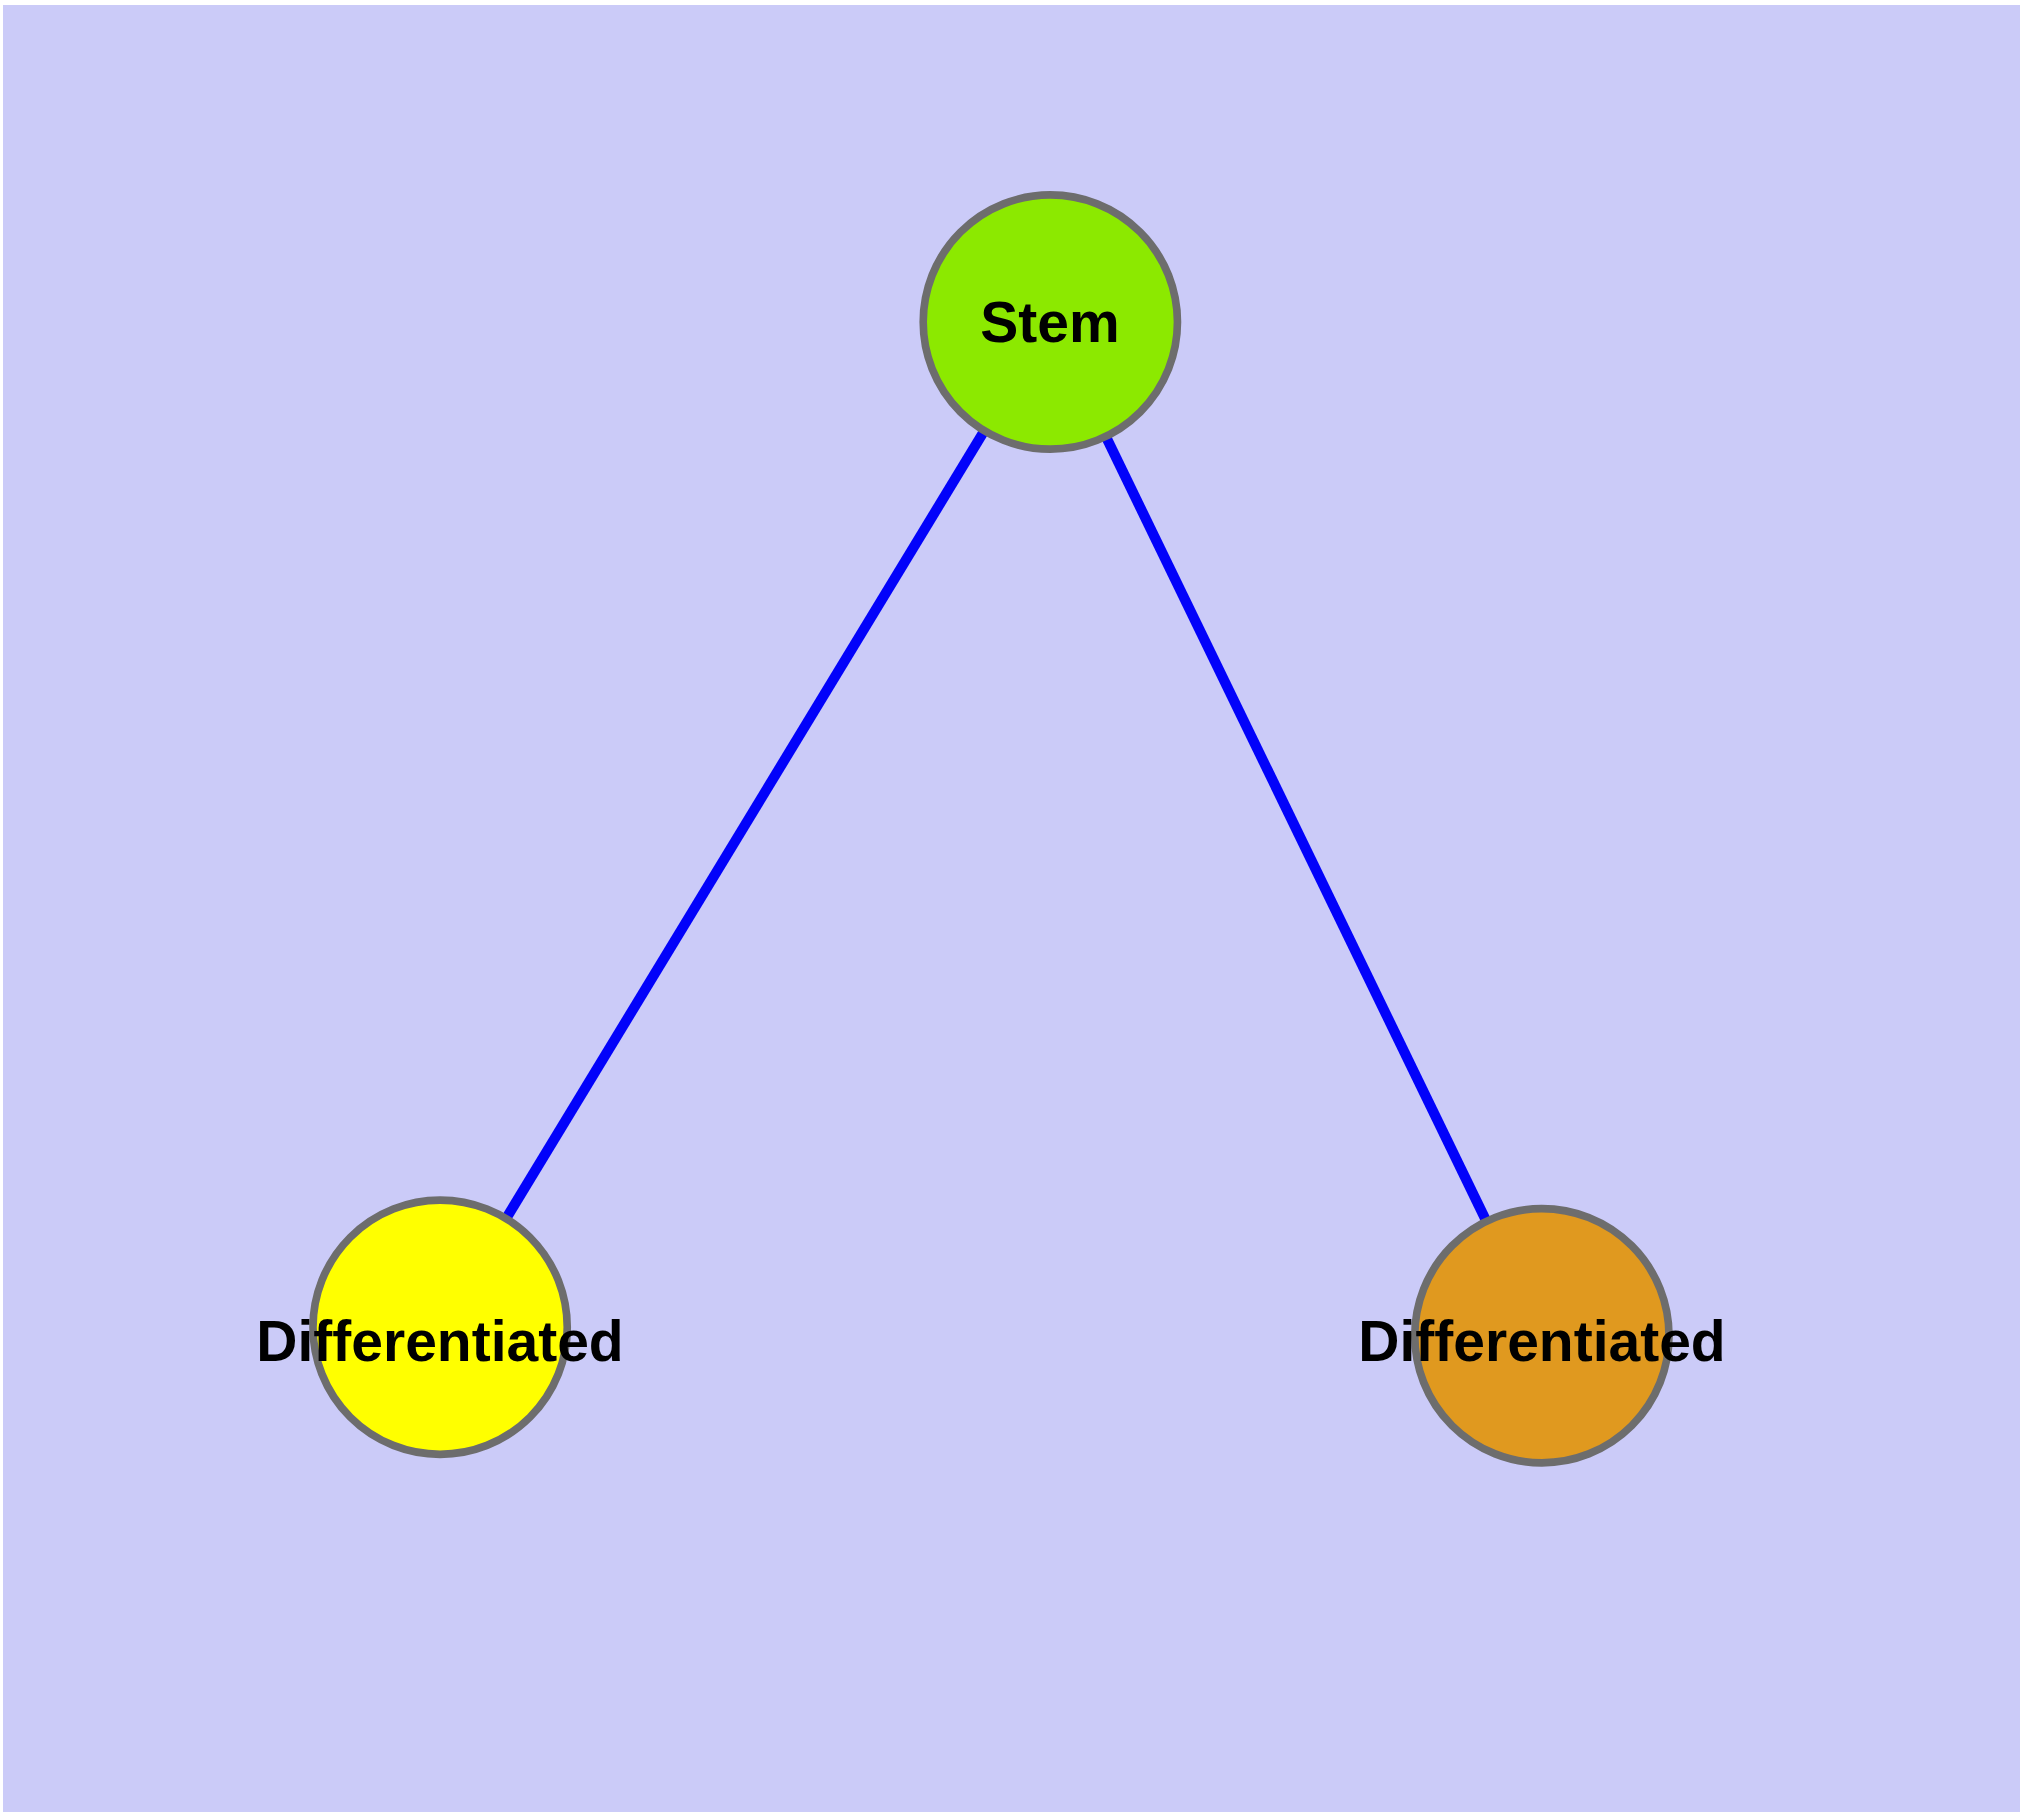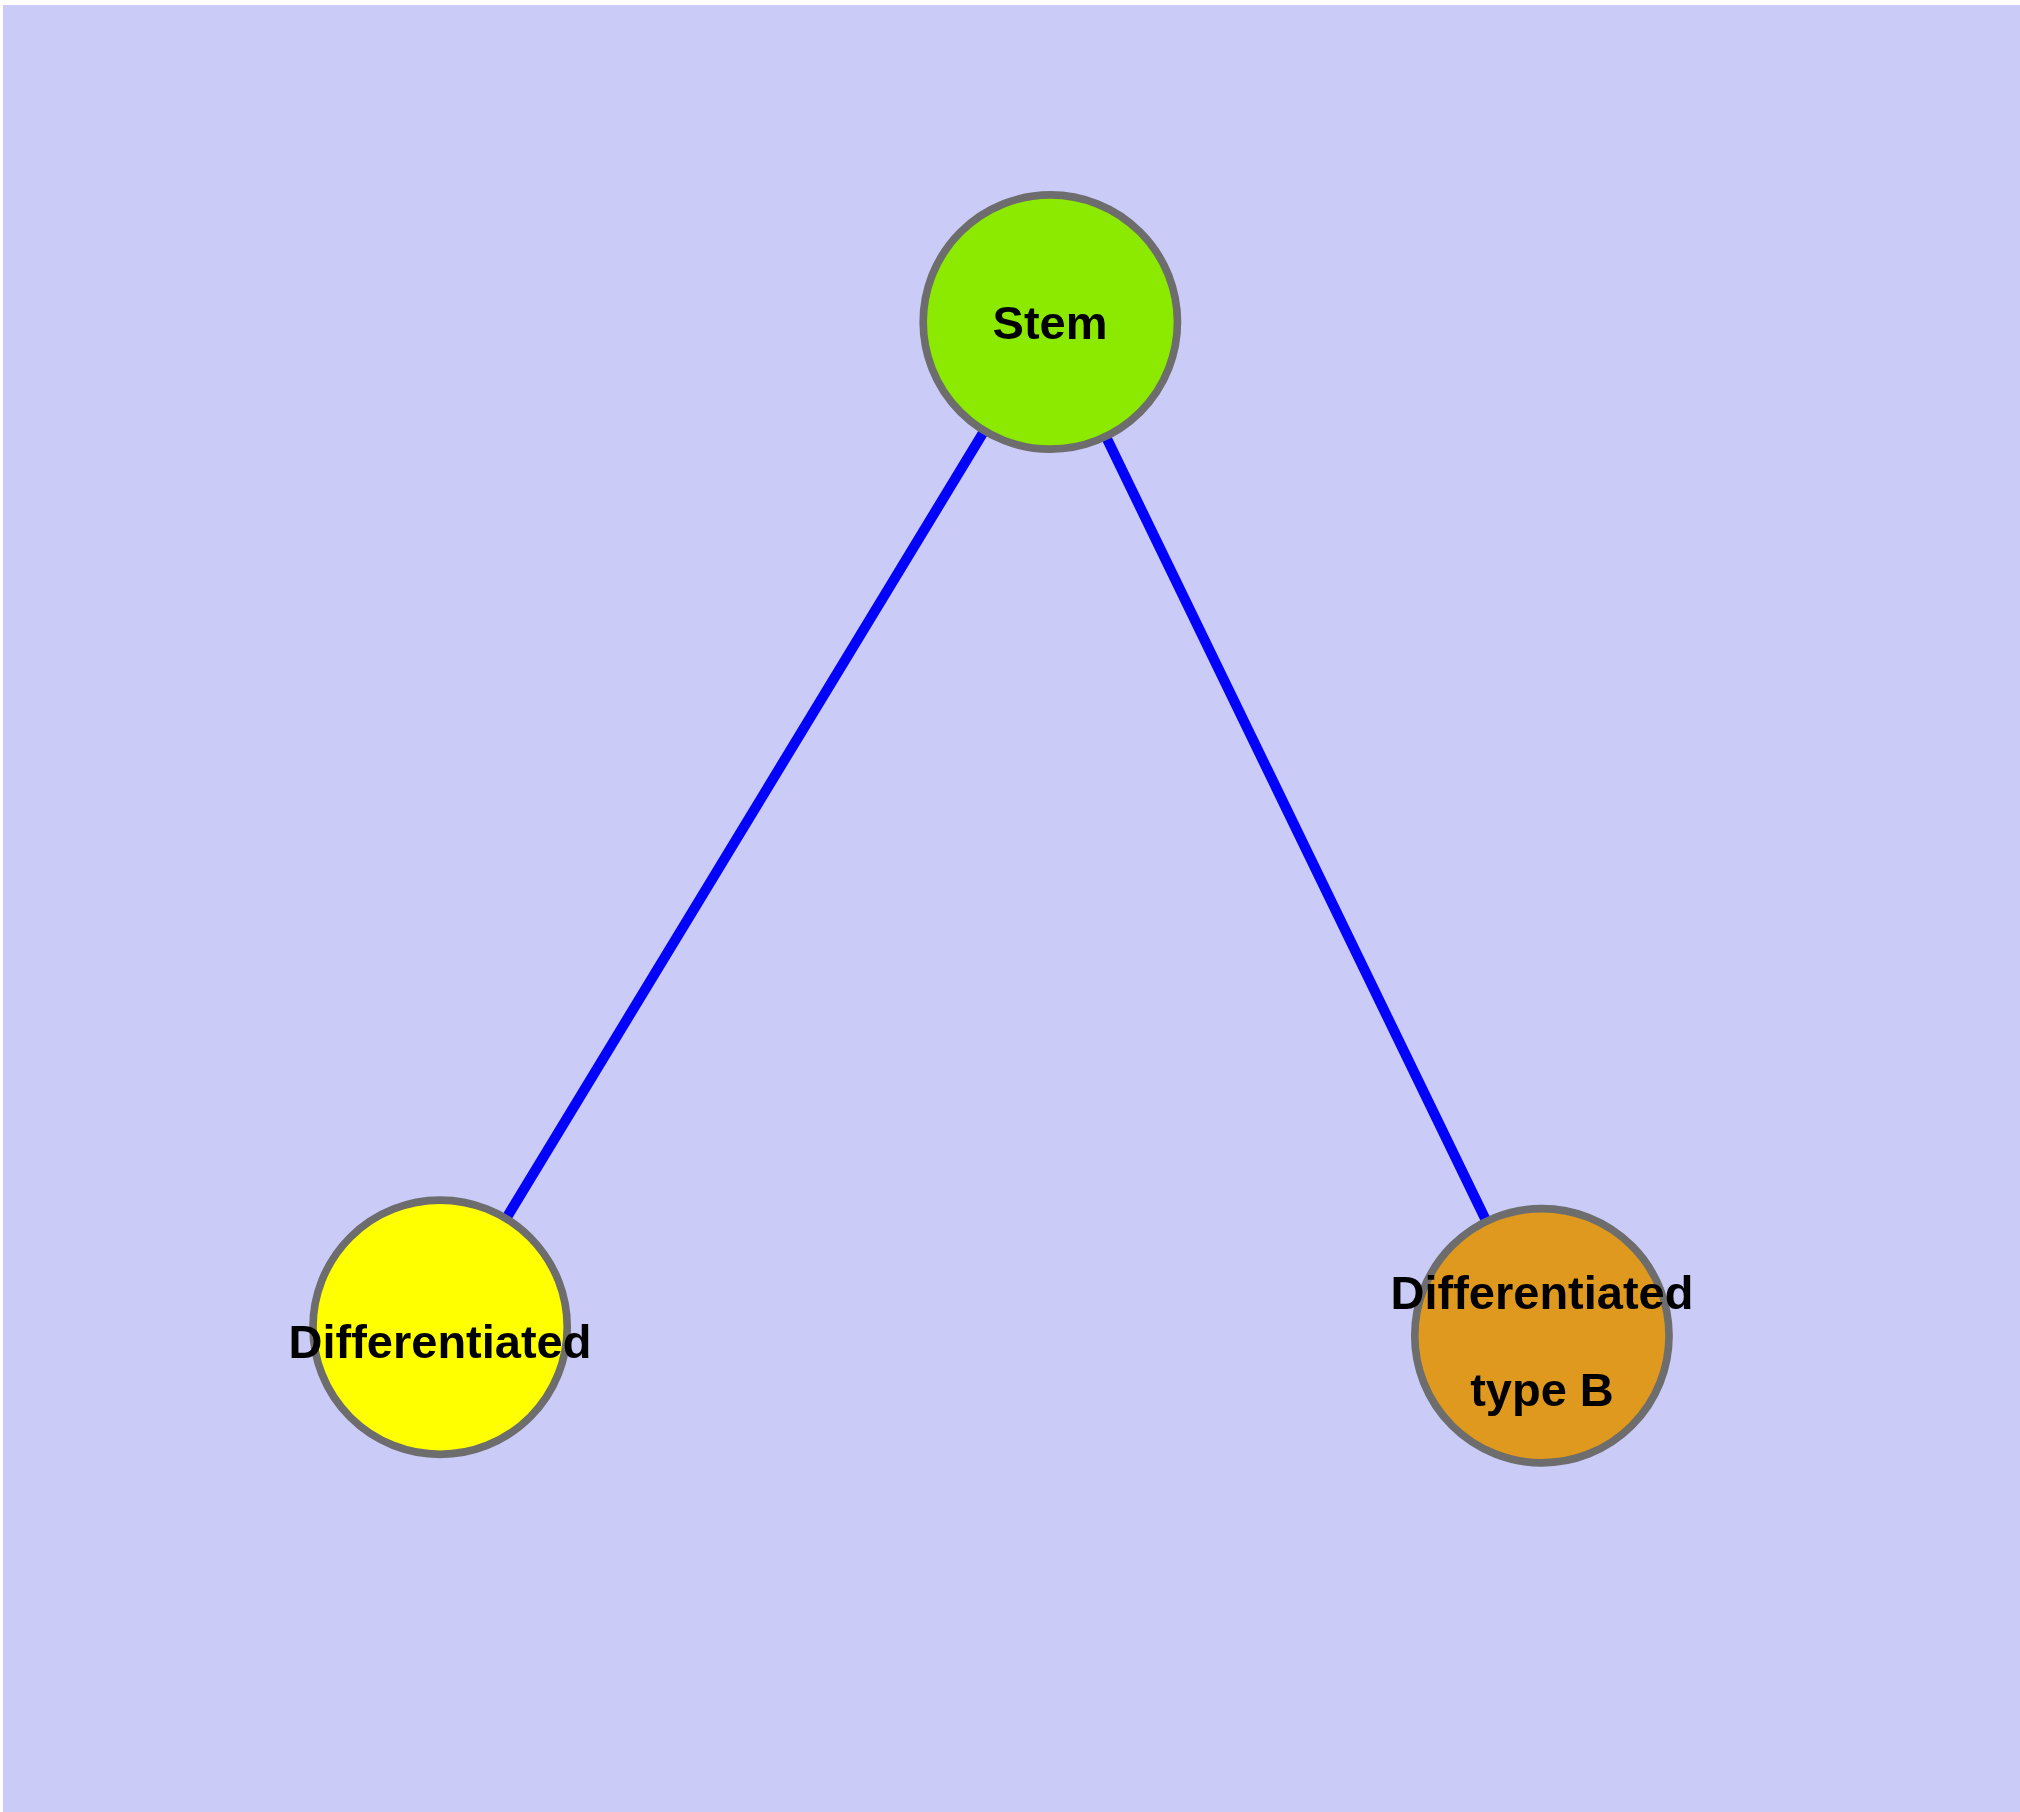--- a/index.html
+++ b/index.html
@@ -20,21 +20,21 @@
   #graph {
     position: absolute;
     left: 0; top: 0;
     width: 2021px; height: 1812px;
   }
   .node-label {
     position: absolute;
     transform: translate(-50%, -50%);
     text-align: center;
     font-weight: bold;
-    font-size: 47px;
+    font-size: 57px;
     line-height: 97px;
     white-space: nowrap;
   }
 </style>
 </head>
 <body style="background: rgb(255, 255, 255);">
 
 <div id="canvas">
   <div id="plot" style="background: rgb(203, 203, 248);"></div>
 
@@ -49,16 +49,15 @@
   <div class="node-label" style="left: 1050px; top: 322px; color: rgb(0, 0, 0);">
     <div>Stem</div>
   </div>
 
   <div class="node-label" style="left: 440px; top: 1341px; color: rgb(0, 0, 0);">
     <div>Differentiated</div>
   </div>
 
   <div class="node-label" style="left: 1542px; top: 1341px; color: rgb(0, 0, 0);">
     <div>Differentiated</div>
-    <div>type B</div>
   </div>
 </div>
 
 
 </body></html>

